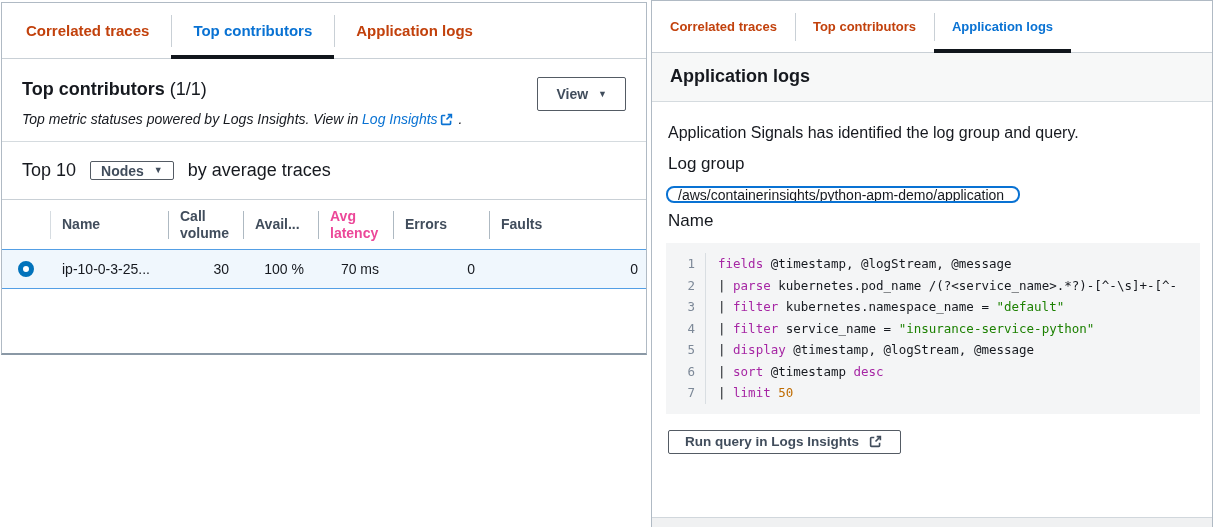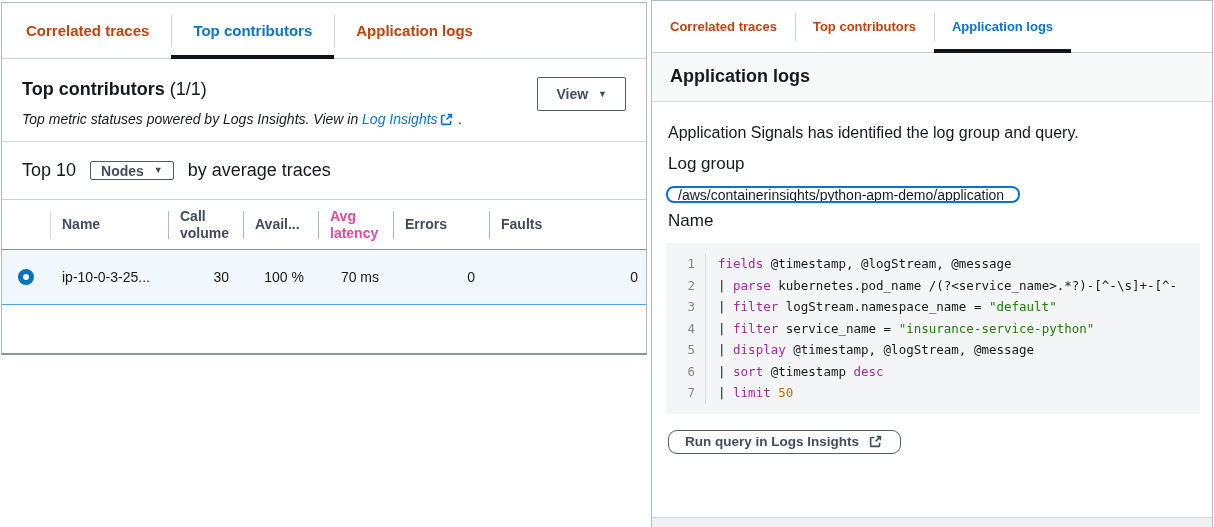--- a/index.html
+++ b/index.html
@@ -37,21 +37,21 @@
   .nodes-btn { padding:0 10px; height:19px; }
 
   .grid7 { display:grid; grid-template-columns:48px 118px 75px 75px 75px 96px 1fr; align-items:center; }
   .lp-thead { min-height:50px; border-top:1px solid #c9d0d6; }
   .hcell { position:relative; padding:4px 12px; font-size:14px; font-weight:700; color:#414d5c; line-height:17px; }
   .hcell.sep::before { content:""; position:absolute; left:0; top:50%; transform:translateY(-50%);
                        width:1px; height:28px; background:#aeb9c2; }
   .hcell.sep-light::before { background:#d6dce1; }
   .orange { color:#ec4899; }
 
-  .lp-row { height:56px; background:#f0f7fd; border-top:1px solid #539fe5; border-bottom:1px solid #539fe5;
+  .lp-row { height:40px; background:#f0f7fd; border-top:1px solid #539fe5; border-bottom:1px solid #539fe5;
             font-size:14px; cursor:pointer; }
   .cell { padding:0 12px; white-space:nowrap; overflow:hidden; }
   .cell.num { text-align:right; padding-right:14px; }
   .cell.num.last { padding-right:8px; }
   .radio-cell { display:flex; justify-content:center; }
   .radio { width:16px; height:16px; border-radius:50%; border:5px solid #0273bb; background:#fff; }
 
   
   .right-panel { left:651px; top:0; width:562px; height:527px; border-bottom:none;
                  display:flex; flex-direction:column; }
@@ -74,21 +74,21 @@
   .code-line { display:flex; font-family:"DejaVu Sans Mono", monospace; font-size:12.5px;
                line-height:21.5px; white-space:pre; }
   .ln { flex:0 0 40px; width:40px; text-align:right; padding-right:10px; color:#7d8998;
         border-right:1px solid #d9dee2; }
   .lc { padding-left:12px; overflow:hidden; }
   .tok-plain { color:#16191f; }
   .tok-kw { color:#a626a4; }
   .tok-str { color:#1d8102; }
   .tok-num { color:#bf6c02; }
 
-  .run-btn { margin:16px 2px 0 2px; height:24px; font-size:13.5px; padding:8px 16px; gap:8px;border-radius:9px; }
+  .run-btn { margin:16px 2px 0 2px; height:24px; font-size:13.5px; padding:8px 16px; gap:8px; }
   .rp-footer { margin-top:auto; height:10px; background:#f0f1f2; border-top:1px solid #d1d7dc; }
 </style>
 </head>
 <body>
 
 <div class="panel left-panel">
 
   <div class="tabbar lp-tabbar">
     <div class="tab">Correlated traces</div>
     <div class="tab active">Top contributors</div>
@@ -163,21 +163,21 @@
     <div class="rp-intro">Application Signals has identified the log group and query.</div>
 
     <div class="field-label">Log group</div>
     <input class="lg-input" type="text" value="/aws/containerinsights/python-apm-demo/application" style="">
 
     <div class="field-label">Name</div>
 
     <div class="code-block">
         <div class="code-line"><span class="ln">1</span><span class="lc"><span class="tok-kw">fields</span><span class="tok-plain"> @timestamp, @logStream, @message</span></span></div>
         <div class="code-line"><span class="ln">2</span><span class="lc"><span class="tok-plain">| </span><span class="tok-kw">parse</span><span class="tok-plain"> kubernetes.pod_name /(?&lt;service_name&gt;.*?)-[^-\s]+-[^-</span></span></div>
-        <div class="code-line"><span class="ln">3</span><span class="lc"><span class="tok-plain">| </span><span class="tok-kw">filter</span><span class="tok-plain"> logStream.namespace_name = </span><span class="tok-str">"default"</span></span></div>
+        <div class="code-line"><span class="ln">3</span><span class="lc"><span class="tok-plain">| </span><span class="tok-kw">filter</span><span class="tok-plain"> kubernetes.namespace_name = </span><span class="tok-str">"default"</span></span></div>
         <div class="code-line"><span class="ln">4</span><span class="lc"><span class="tok-plain">| </span><span class="tok-kw">filter</span><span class="tok-plain"> service_name = </span><span class="tok-str">"insurance-service-python"</span></span></div>
         <div class="code-line"><span class="ln">5</span><span class="lc"><span class="tok-plain">| </span><span class="tok-kw">display</span><span class="tok-plain"> @timestamp, @logStream, @message</span></span></div>
         <div class="code-line"><span class="ln">6</span><span class="lc"><span class="tok-plain">| </span><span class="tok-kw">sort</span><span class="tok-plain"> @timestamp </span><span class="tok-kw">desc</span></span></div>
         <div class="code-line"><span class="ln">7</span><span class="lc"><span class="tok-plain">| </span><span class="tok-kw">limit</span><span class="tok-plain"> </span><span class="tok-num">50</span></span></div>
       </div>
 
     <button class="btn run-btn">
       <span>Run query in Logs Insights</span>
       <span class="ext-icon"><svg viewBox="0 0 16 16" width="13" height="13">
             <path d="M13 9.5V13a1 1 0 0 1-1 1H3a1 1 0 0 1-1-1V4a1 1 0 0 1 1-1h3.5" fill="none" stroke="#414d5c" stroke-width="2"></path>

